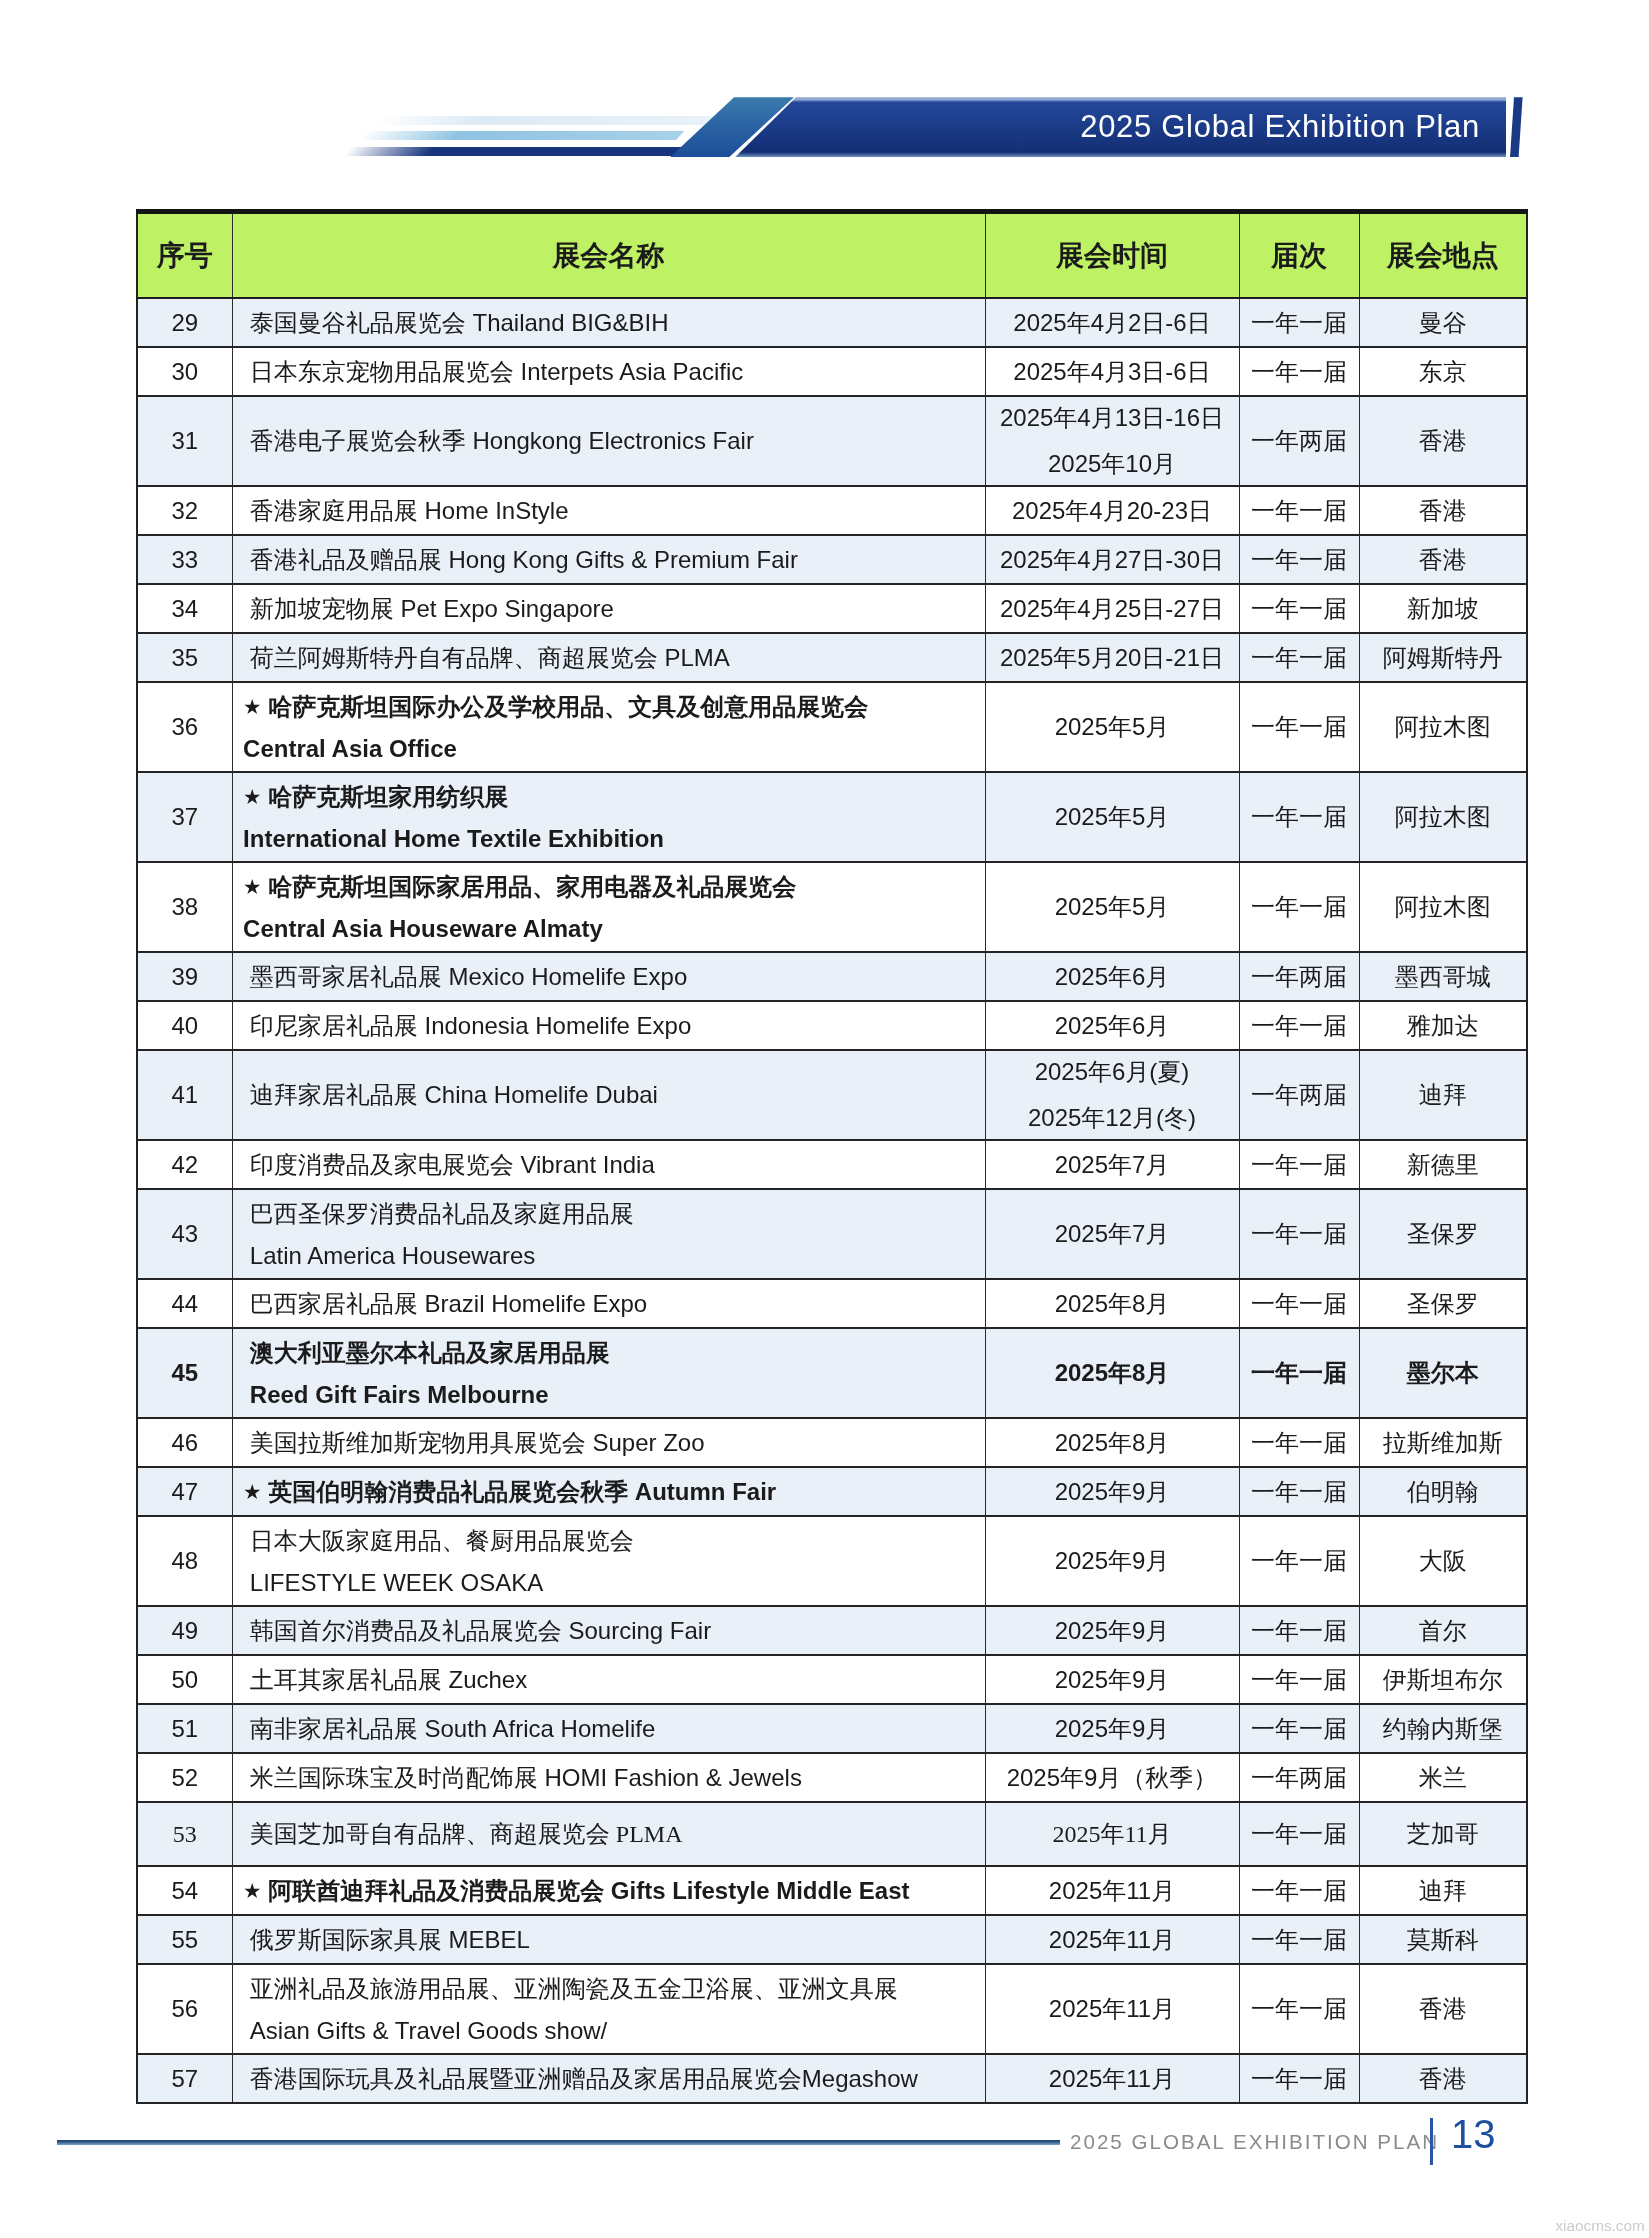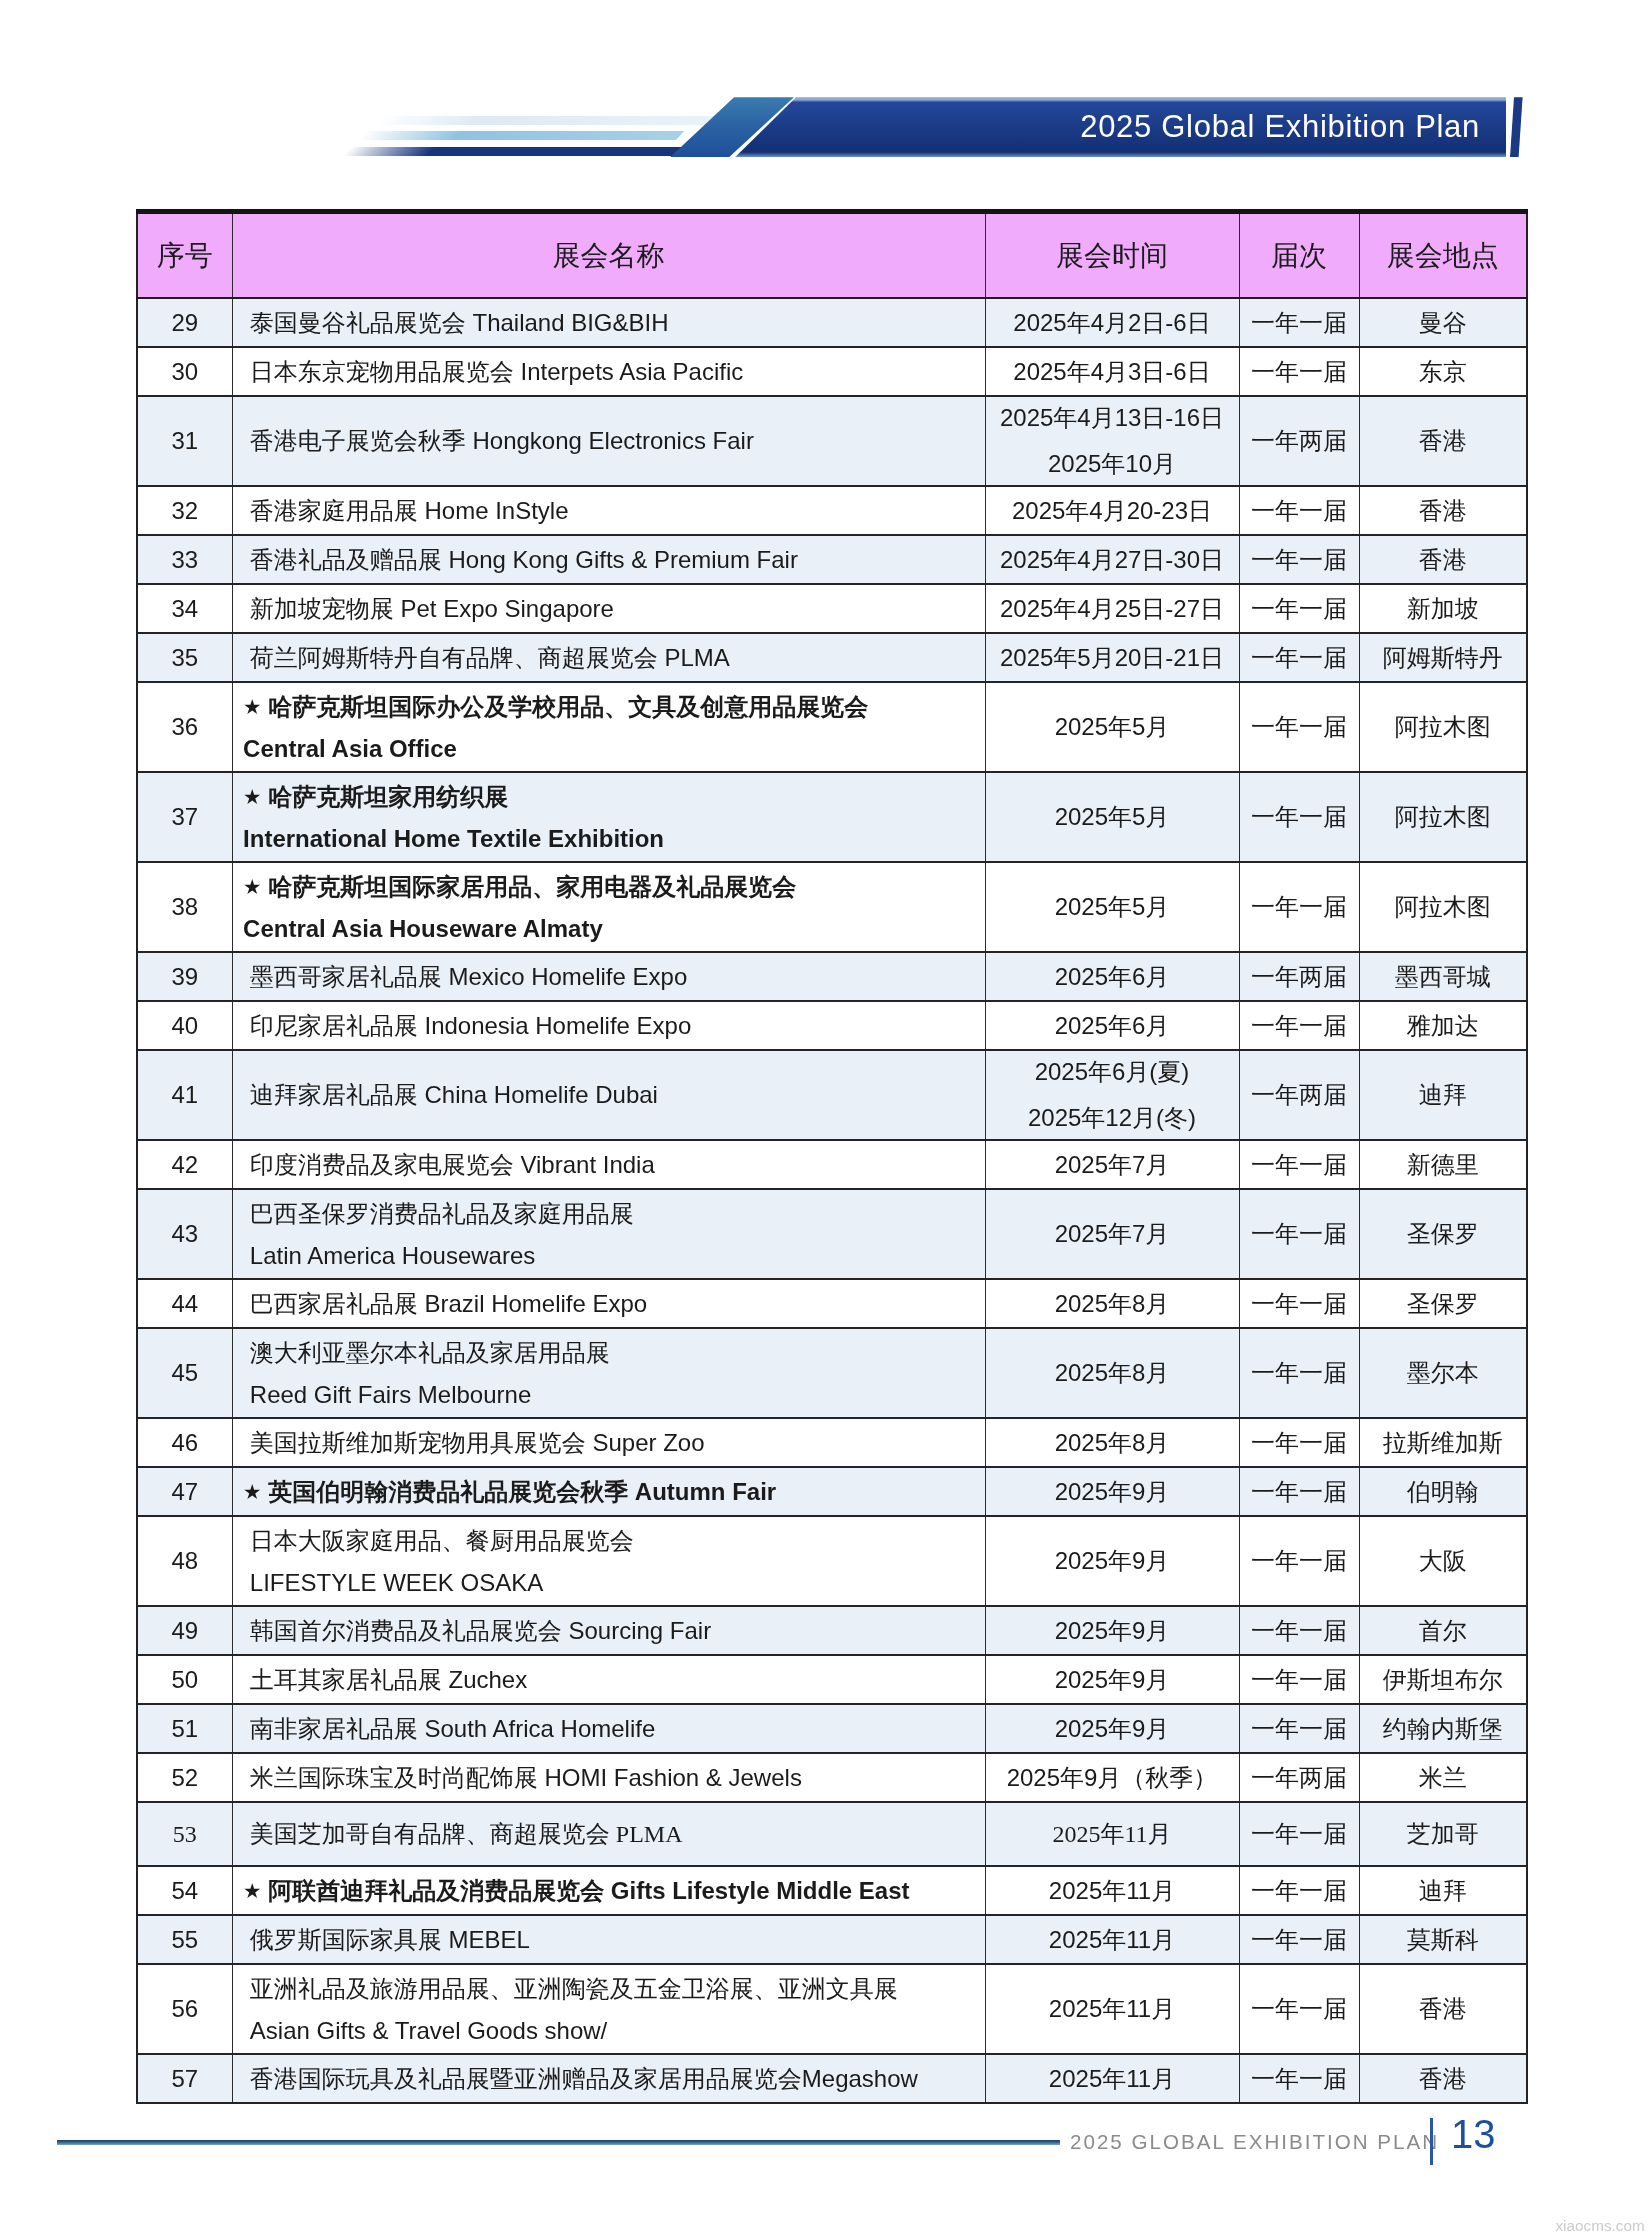--- a/index.html
+++ b/index.html
@@ -37,22 +37,22 @@
   
   .exh-table { position: absolute; left: 136px; top: 209px; width: 1390px;
     border-collapse: collapse; table-layout: fixed; }
   .exh-table { border: 2px solid #232323; border-top: 5.3px solid #141414; }
   .exh-table th, .exh-table td {
     border-left: 1.3px solid #2b2b2b; border-right: 1.3px solid #2b2b2b;
     border-top: 2px solid #242424; border-bottom: 2px solid #242424;
     vertical-align: middle; overflow: hidden;
   }
   .exh-table thead th {
-    background: #f0abfc; height: 81px;
-    font-size: 28px; font-weight: 400; 
+    background: #bef264; height: 81px;
+    font-size: 28px; font-weight: 700; 
     border-bottom: 2.7px solid #1c1c1c;
   }
   .exh-table td { font-size: 24px; }
   .row-white td { background: #ffffff; }
   .row-alt td   { background: #eaf0f8; }
   .row-bold td.cell-name { font-weight: 700; }
   .cell-no { text-align: center; font-size: 25px; }
   .cell-name { text-align: left; padding-left: 17.3px; padding-right: 8px; }
   .cell-name.starred { padding-left: 10.6px; }
   .cell-time, .cell-session, .cell-location { text-align: center; padding: 0 4px; }
@@ -278,21 +278,21 @@
           <td class="cell-no">44</td>
           <td class="cell-name">
             <div class="name-line">巴西家居礼品展 Brazil Homelife Expo</div>
           </td>
           <td class="cell-time">
             <div class="time-line">2025年8月</div>
           </td>
           <td class="cell-session">一年一届</td>
           <td class="cell-location">圣保罗</td>
         </tr>
-        <tr class="row-alt" style="height: 90px;">
+        <tr class="row-alt" style="height: 90px; font-weight: bold;">
           <td class="cell-no">45</td>
           <td class="cell-name">
             <div class="name-line">澳大利亚墨尔本礼品及家居用品展</div>
             <div class="name-line">Reed Gift Fairs Melbourne</div>
           </td>
           <td class="cell-time">
             <div class="time-line">2025年8月</div>
           </td>
           <td class="cell-session">一年一届</td>
           <td class="cell-location">墨尔本</td>

